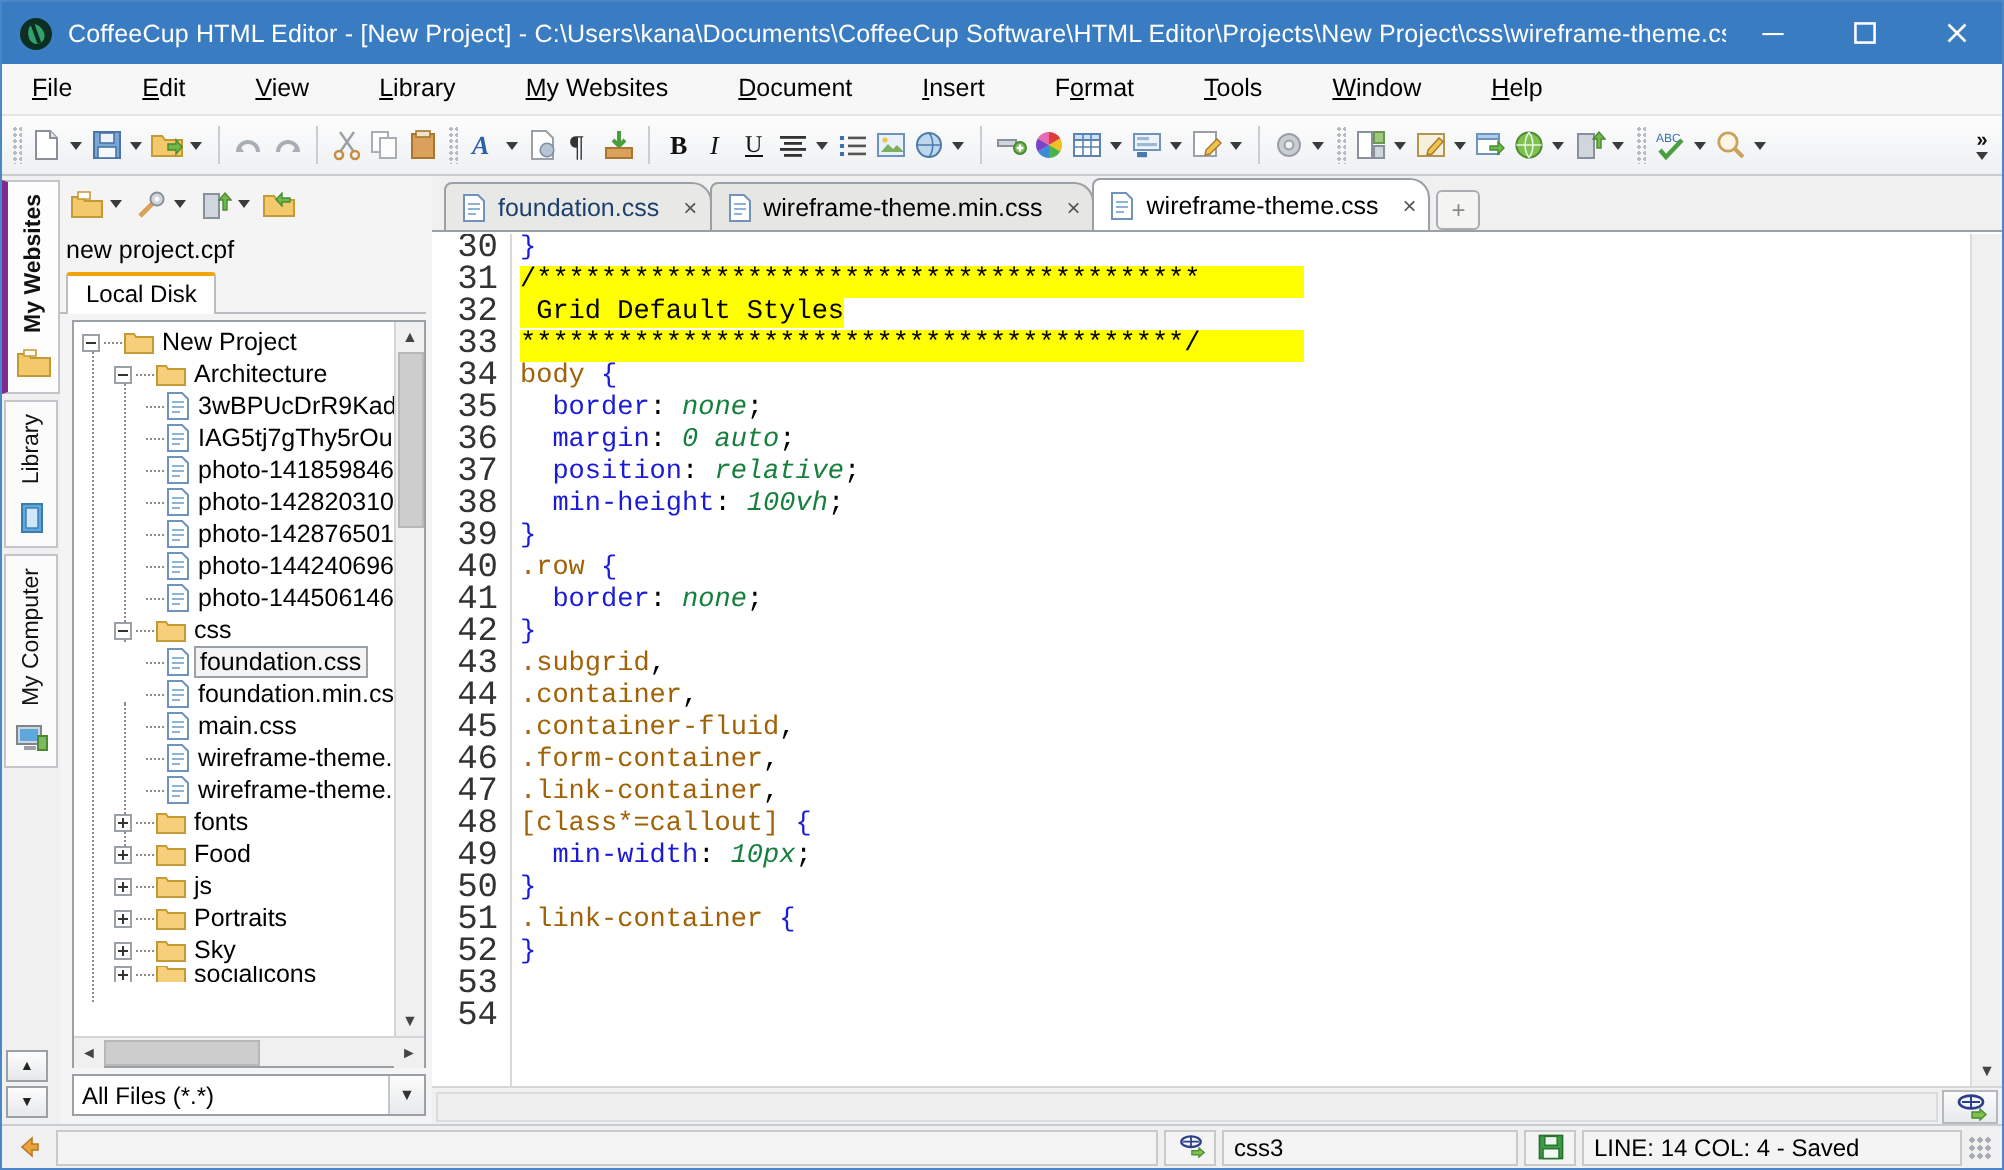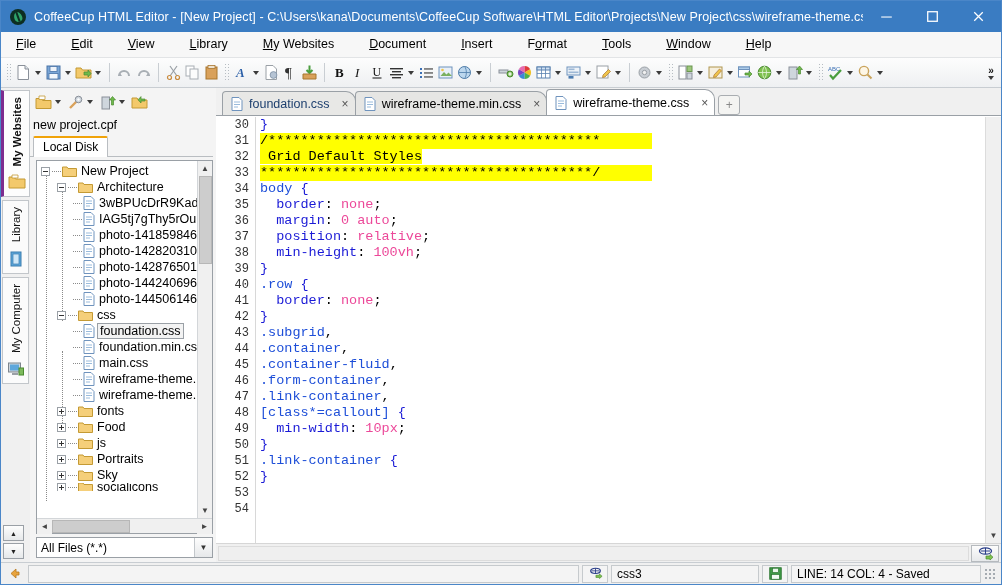--- a/index.html
+++ b/index.html
@@ -393,39 +393,39 @@
     overflow: hidden;
     position: relative;
   }
   .gutter {
     width: 40px; flex: 0 0 auto;
     background: #ffffff;
     color: #333;
     text-align: right;
     padding: 0 6px 0 0;
     font-family: "Liberation Mono", monospace;
-    font-size: 12px;
+    font-size: 17px;
     border-right: 1px solid #d8d8d8;
     user-select: none;
   }
   .gutter div { height: 16px; line-height: 16px; }
   .code {
     flex: 1 1 auto;
     padding-left: 4px;
     font-family: "Liberation Mono", monospace;
     font-size: 13.5px;
     overflow: hidden;
     min-width: 0;
     background: #ffffff;
   }
   .code .ln { height: 16px; line-height: 16px; white-space: pre; }
   .hl { background: #ffff00; }
-  .k-sel { color: #1d4ed8; }
+  .k-sel { color: #a16207; }
   .k-prop { color: #1a1ad6; }
-  .k-val { color: #ec4899; }
+  .k-val { color: #15803d; font-style: italic; }
   .k-punc { color: #000000; }
   .k-brace { color: #1a1ad6; }
 
   .edit-vsb {
     width: 16px; flex: 0 0 auto;
     background: #f0f0f0;
     border-left: 1px solid #dcdcdc;
     display: flex; flex-direction: column;
     justify-content: flex-end;
     align-items: center;

